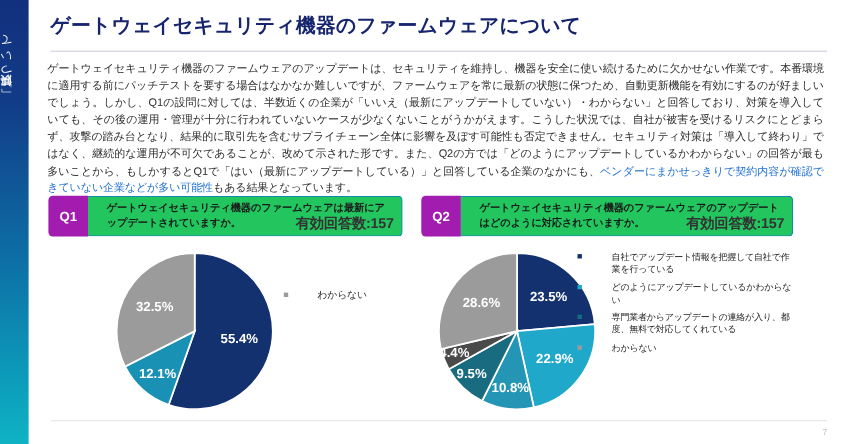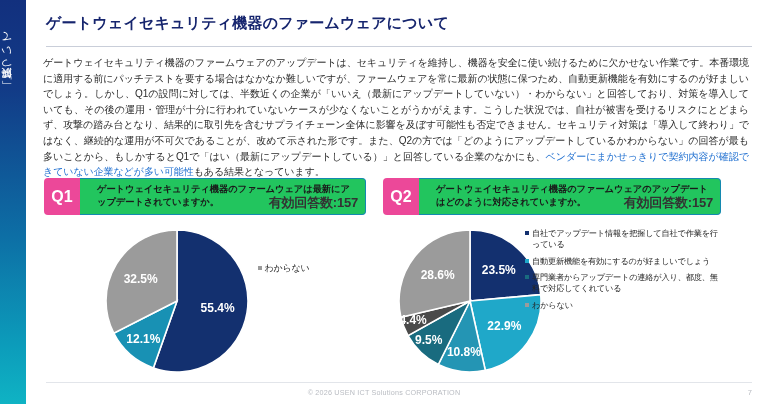--- a/index.html
+++ b/index.html
@@ -40,21 +40,21 @@
   }
 
   
   #title-row {
     position: absolute;
     left: 46px; top: 10px;
     width: 710px;
   }
   #page-title {
     color: #16256e;
-    font-size: 15px;
+    font-size: 18px;
     font-weight: bold;
     letter-spacing: 0.2px;
     line-height: 26px;
     white-space: nowrap;
   }
   #title-rule {
     position: absolute;
     left: 46px; top: 46px;
     width: 706px; height: 1px;
     background: #c9ced9;
@@ -79,23 +79,23 @@
     top: 178px;
     height: 37px;
     display: flex;
     align-items: stretch;
   }
   #qpanel-1 { left: 44px; width: 322px; }
   #qpanel-2 { left: 383px; width: 338px; border-radius: 14px; }
 
   .qbadge {
     width: 36px;
-    background: #ec4899;
+    background: #a21caf;
     color: #ffffff;
-    font-size: 16px;
+    font-size: 12px;
     font-weight: bold;
     display: flex;
     align-items: center;
     justify-content: center;
     border-radius: 4px 0 0 4px;
     flex: 0 0 36px;
   }
   .qbox {
     flex: 1 1 auto;
     border: 1.3px solid #1489b0;
@@ -137,20 +137,21 @@
     color: #262626;
     line-height: 11px;
   }
   #legend-1 { left: 214px; top: 40px; width: 110px; }
   #legend-2 { left: 142px; top: 6px; width: 200px; }
 
   .legend-item {
     display: flex;
     align-items: flex-start;
     margin-bottom: 2px;
+    gap: 24px;
   }
   #legend-2 .legend-item { margin-bottom: 5.5px; }
   .legend-bullet {
     flex: 0 0 auto;
     width: 4px; height: 4px;
     margin: 3px 3px 0 0;
     display: inline-block;
   }
   .legend-label { flex: 1 1 auto; letter-spacing: -0.2px; }
   #legend-1 .legend-label { font-size: 9px; line-height: 13px; }
@@ -255,30 +256,29 @@
           <text x="40.711926716047465" y="51.44079962889859" text-anchor="middle" class="slice-label" font-size="11">28.6%</text>
         </svg>
     </div>
     <div class="legend" id="legend-2">
         <div class="legend-item">
           <span class="legend-bullet" style="background: rgb(19, 48, 111);"></span>
           <span class="legend-label">自社でアップデート情報を把握して自社で作業を行っている</span>
         </div>
         <div class="legend-item">
           <span class="legend-bullet" style="background: rgb(31, 168, 201);"></span>
-          <span class="legend-label">自動更新機能を有効にするのが好ましいでしょう</span>
+          <span class="legend-label">どのようにアップデートしているかわからない</span>
         </div>
         <div class="legend-item">
           <span class="legend-bullet" style="background: rgb(25, 107, 127);"></span>
           <span class="legend-label">専門業者からアップデートの連絡が入り、都度、無料で対応してくれている</span>
         </div>
         <div class="legend-item">
           <span class="legend-bullet" style="background: rgb(155, 155, 155);"></span>
           <span class="legend-label">わからない</span>
         </div>
       </div>
   </div>
 
   <div id="footer-rule"></div>
-  <div id="footer-copy">© 2026 USEN ICT Solutions CORPORATION</div>
   <div id="footer-page">7</div>
 
 </div>
 
 </body></html>

